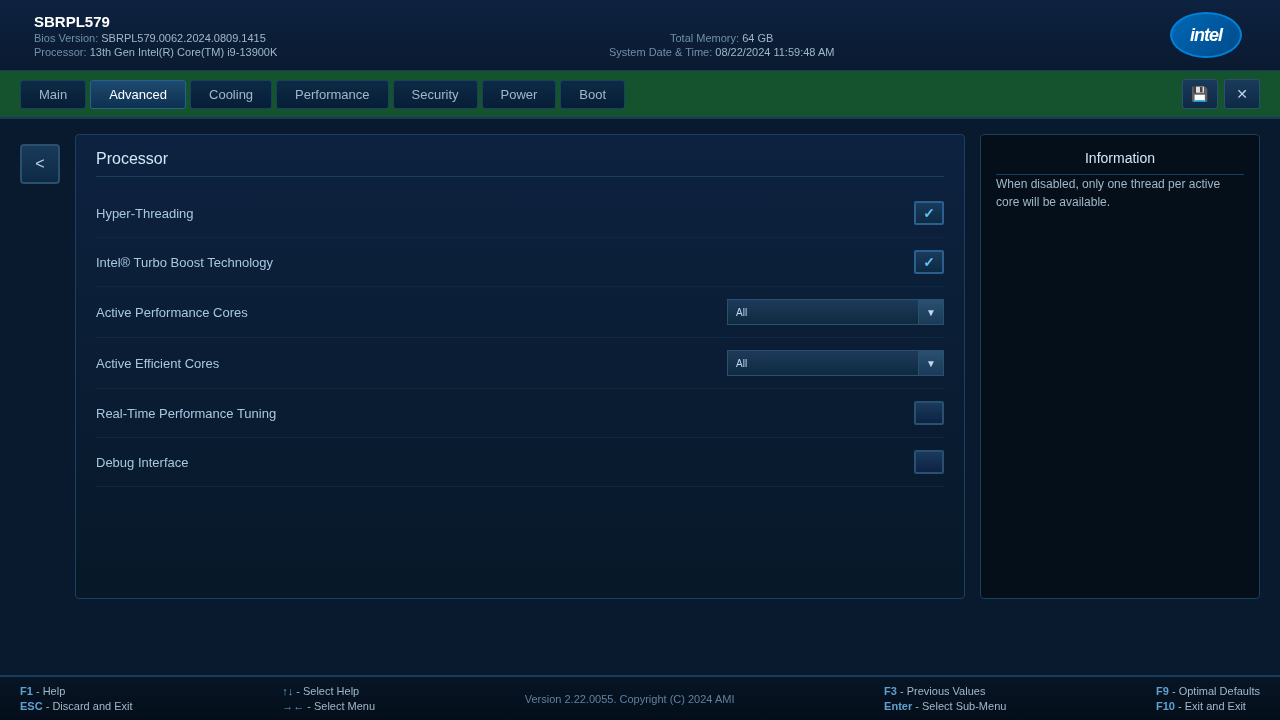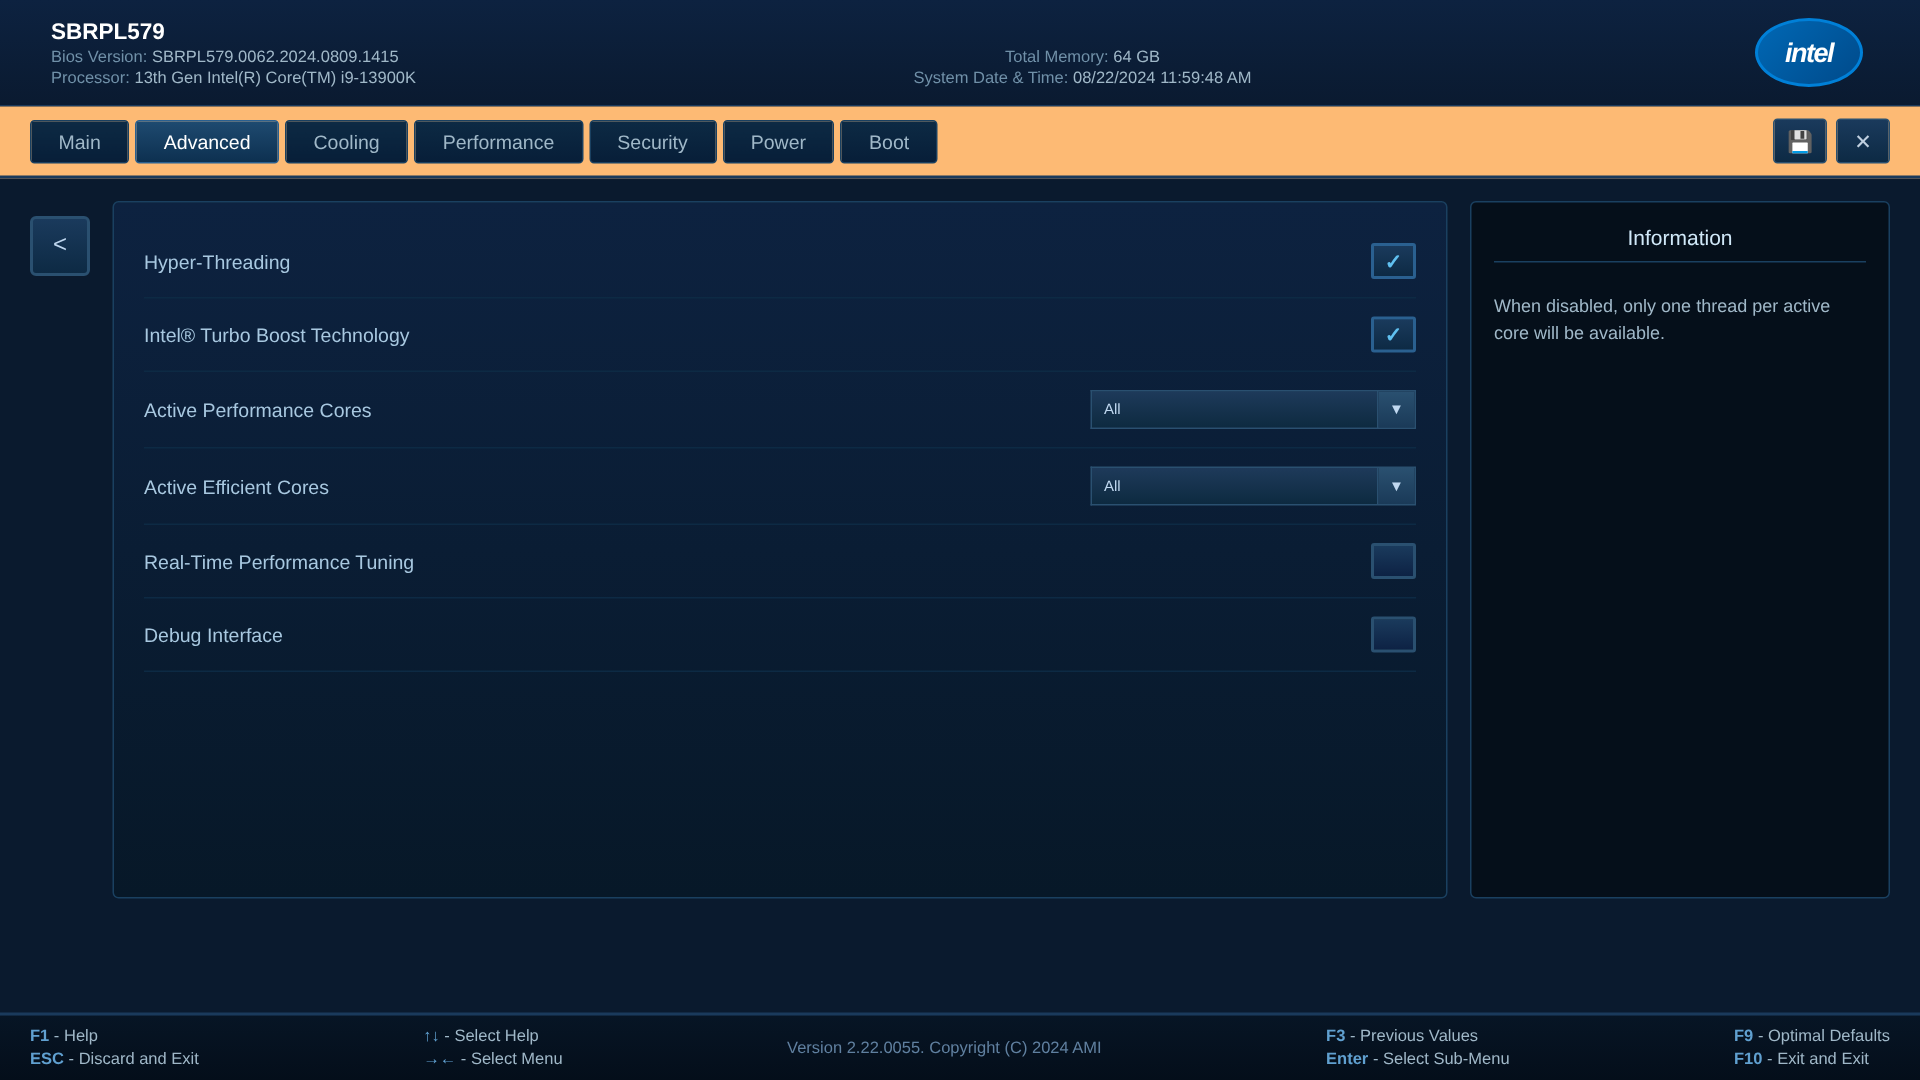--- a/index.html
+++ b/index.html
@@ -78,21 +78,21 @@
     .intel-logo-text {
       color: white;
       font-size: 18px;
       font-style: italic;
       font-weight: bold;
       letter-spacing: -1px;
     }
 
     
     .nav-bar {
-      background: #fdba74;
+      background: #14532d;
       padding: 8px 20px;
       display: flex;
       align-items: center;
       justify-content: space-between;
       border-bottom: 2px solid #1a3a5c;
     }
 
     .nav-tabs {
       display: flex;
       gap: 4px;
@@ -269,21 +269,21 @@
       border: 1px solid #1a4060;
       border-radius: 4px;
       padding: 15px;
       flex-shrink: 0;
     }
 
     .info-panel-title {
       font-size: 14px;
       color: #d0e8f8;
       text-align: center;
-      margin-bottom: 20px;
+      margin-bottom: 0;
       padding-bottom: 8px;
       border-bottom: 1px solid #1a4060;
     }
 
     .info-panel-text {
       font-size: 12px;
       color: #a0b8c8;
       line-height: 1.5;
     }
 
@@ -376,20 +376,21 @@
     </div>
   </div>
 </div>
 
 <div class="main-content">
   <div class="back-btn">
     <span>&lt;</span>
   </div>
 
   <div class="content-panel">
+    <div class="panel-title">Processor</div>
     <div class="settings-list">
 
       <div class="setting-row">
         <div class="setting-label">Hyper-Threading</div>
         <div class="setting-control">
           <div class="bios-checkbox checked"></div>
         </div>
       </div>
 
       <div class="setting-row">

